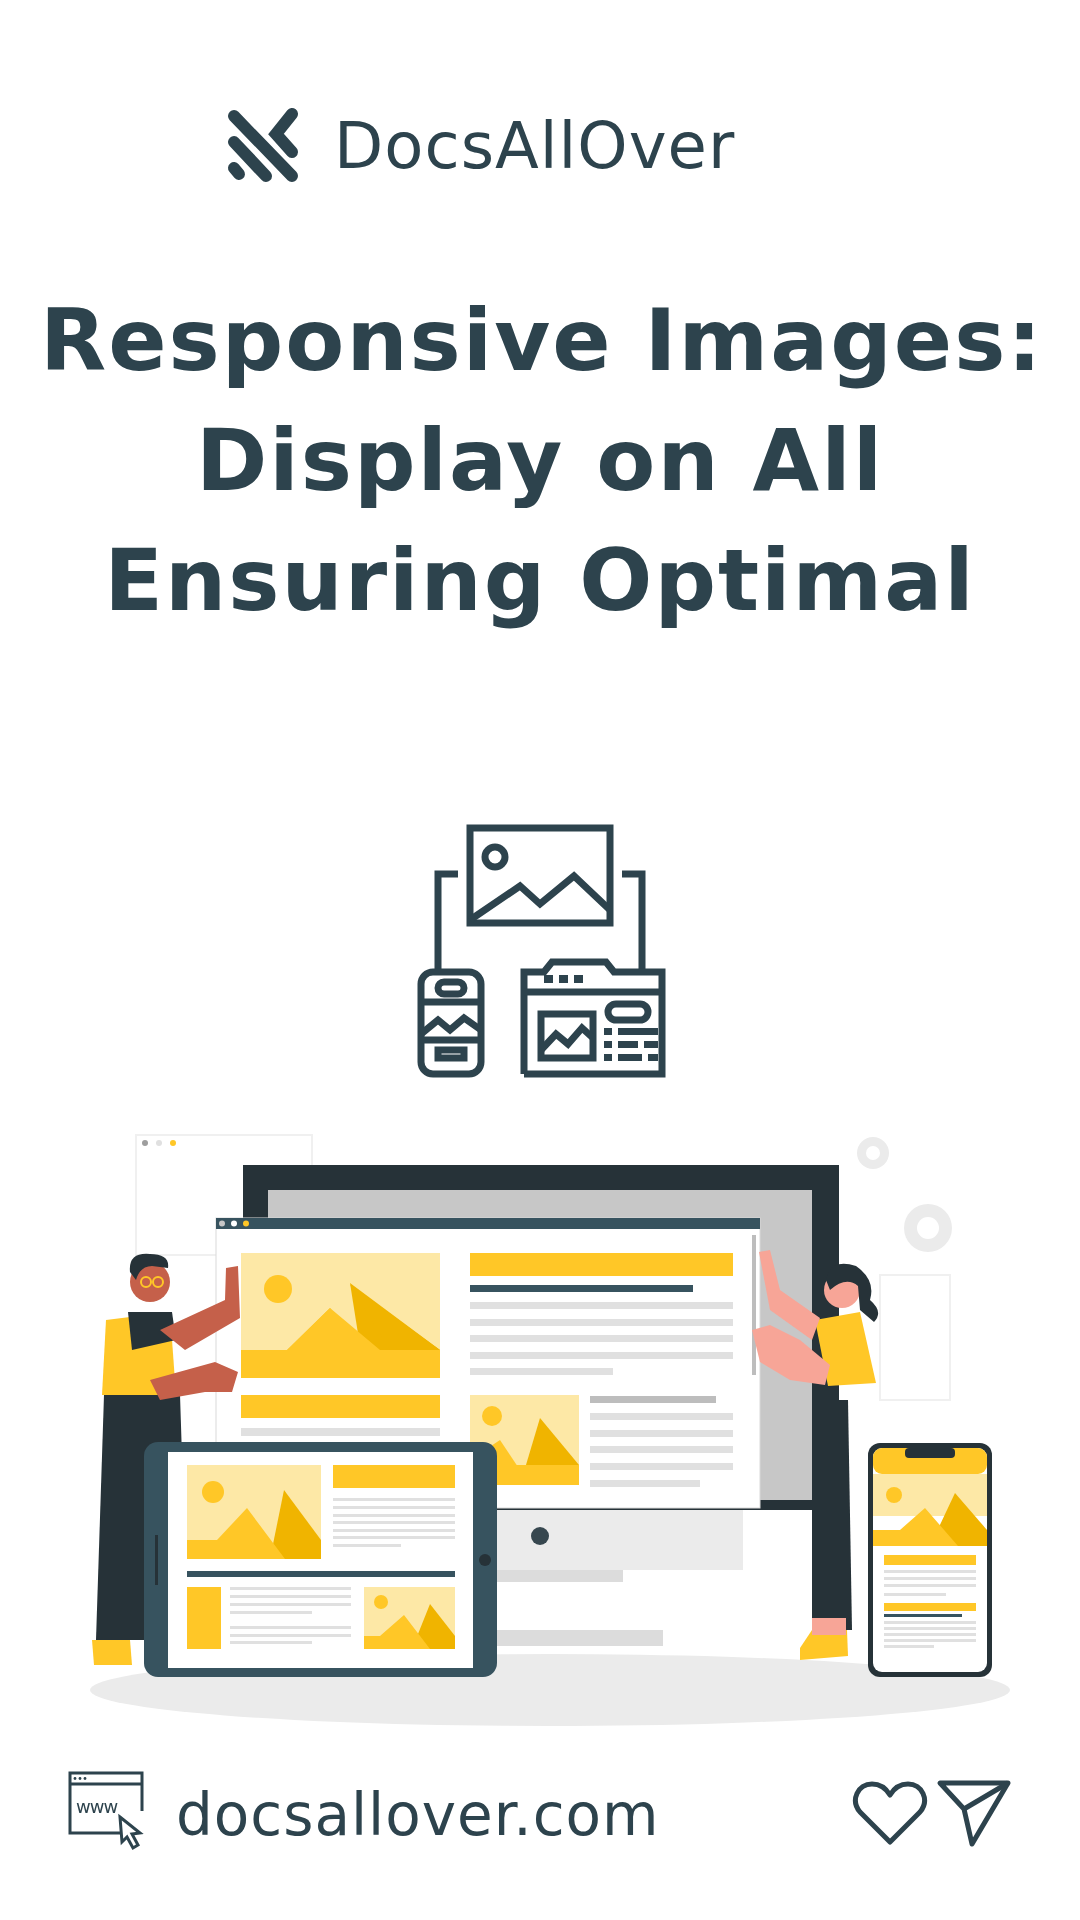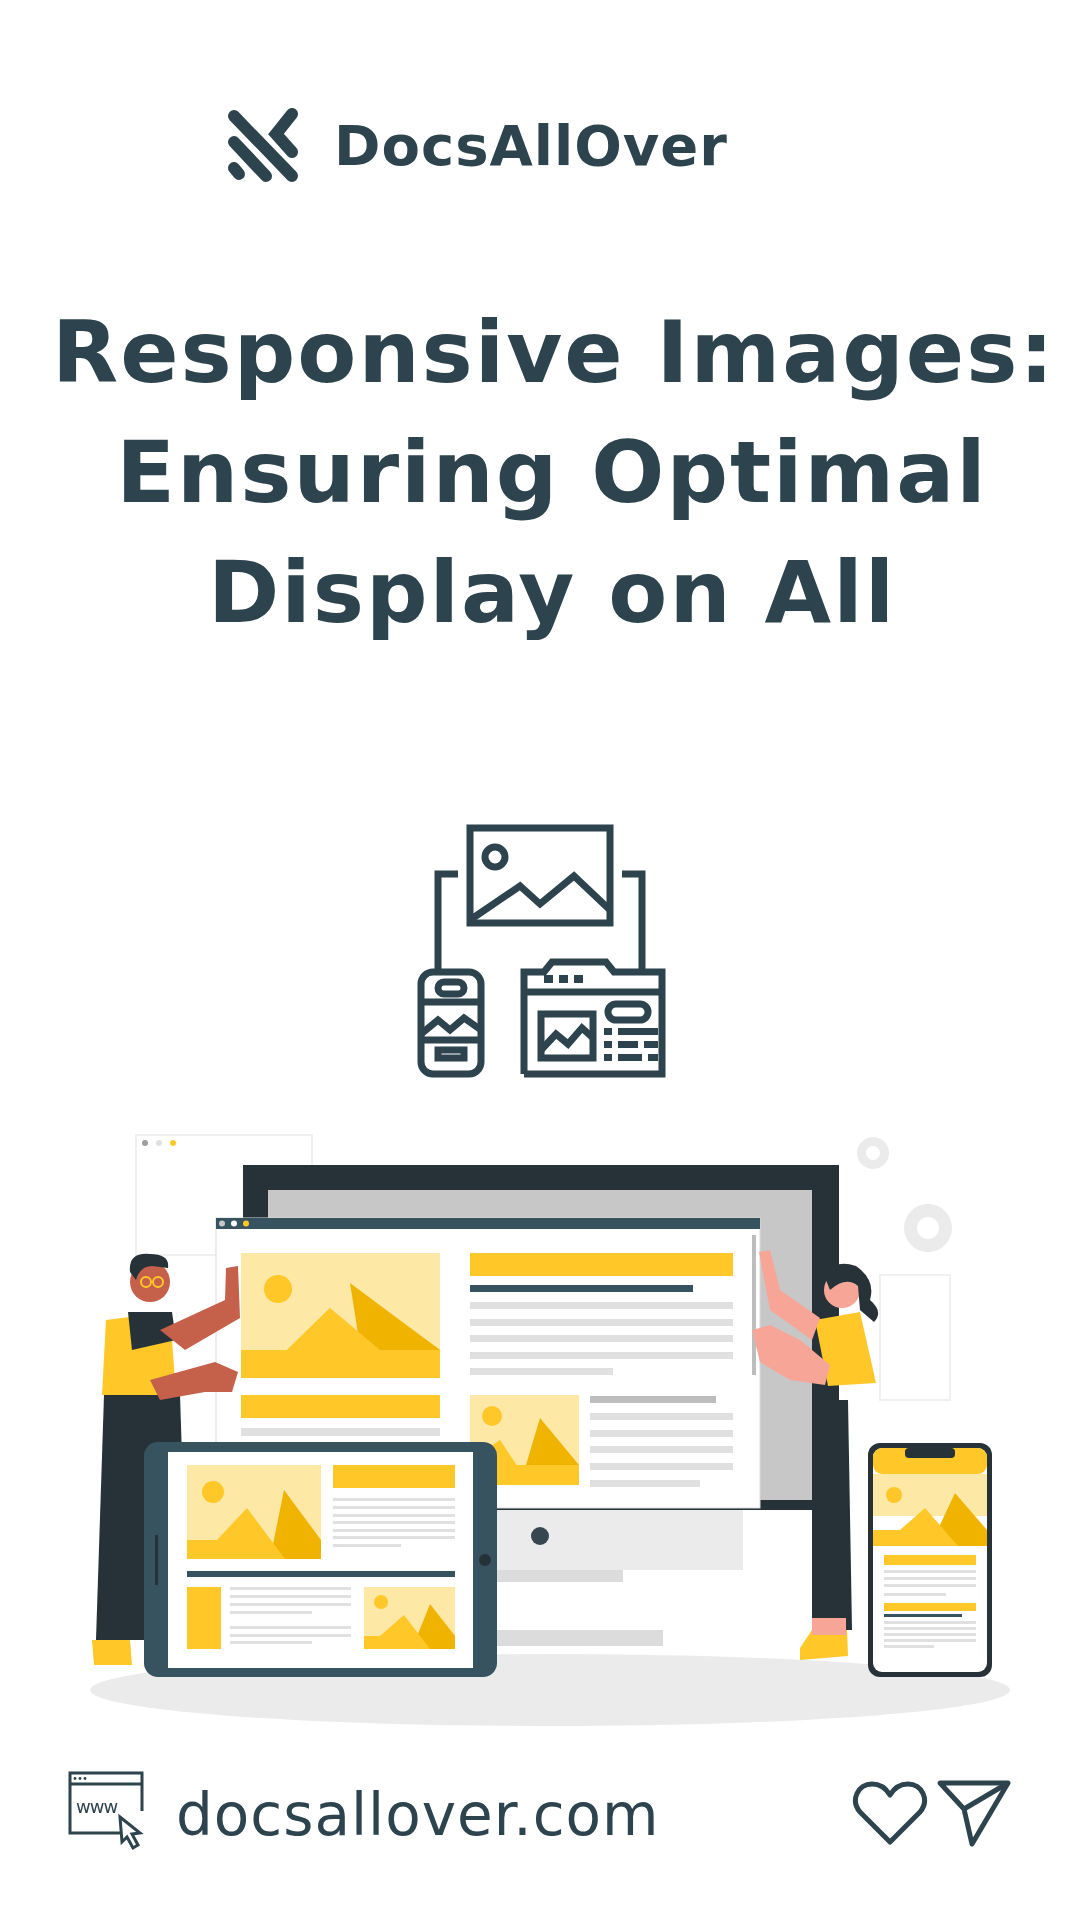--- a/index.html
+++ b/index.html
@@ -1,20 +1,20 @@
 <!DOCTYPE html>
 <html><head>
 <meta charset="utf-8">
 <style>
   html, body { margin:0; padding:0; }
   body { width:1080px; height:1920px; background:#ffffff; position:relative; overflow:hidden;
          font-family:"DejaVu Sans", sans-serif; color:#2d434d; }
   .brand { position:absolute; left:0; top:100px; width:1080px; height:90px; }
   .brand-mark { position:absolute; left:224px; top:106px; width:80px; height:80px; }
-  .brand-name { position:absolute; left:334px; top:96px; font-size:56px; font-weight:bold;
+  .brand-name { position:absolute; left:334px; top:96px; font-size:64px; font-weight:normal;
                 letter-spacing:1px; line-height:100px; white-space:nowrap; color:#2d434d; }
   .title { position:absolute; left:40px; top:280px; width:1000px; text-align:center;
            font-size:86px; font-weight:bold; line-height:120px; color:#2d434d; letter-spacing:2px; }
   .title span { display:block; white-space:nowrap; }
   .hero-icon { position:absolute; left:416px; top:822px; width:252px; height:256px; }
   .illus { position:absolute; left:0; top:1120px; width:1080px; height:640px; }
   .footer-web-icon { position:absolute; left:68px; top:1771px; width:86px; height:82px; }
   .footer-url { position:absolute; left:176px; top:1766px; font-size:58px; font-weight:normal;
                 line-height:80px; color:#2d434d; white-space:nowrap; letter-spacing:1px;
                 font-family:"DejaVu Sans", sans-serif;margin-top:9px; }
@@ -28,24 +28,24 @@
 <svg class="brand-mark" viewBox="0 0 80 80">
   <g stroke="#2d434d" stroke-width="12" stroke-linecap="round" fill="none">
     <line x1="10" y1="10" x2="68" y2="70"></line>
     <line x1="10" y1="36" x2="42" y2="70"></line>
     <line x1="10" y1="62" x2="15" y2="68"></line>
     <polyline points="68,8 52,28 68,46"></polyline>
   </g>
 </svg>
 <div class="brand-name">DocsAllOver</div>
 
-<h1 class="title" style="margin:12px;">
+<h1 class="title" style="margin:0;">
   <span>Responsive Images:</span>
+  <span>Display on All</span>
   <span>Ensuring Optimal</span>
-  <span>Display on All</span>
 </h1>
 
 <svg class="hero-icon" viewBox="0 0 252 256">
   <g fill="none" stroke="#2d434d" stroke-width="7" stroke-linejoin="miter">
 
     <rect x="54" y="6" width="140" height="95"></rect>
     <circle cx="79" cy="35" r="10"></circle>
     <polyline points="54,98 104,64 124,82 158,54 194,88"></polyline>
 
     <polyline points="42,52 22,52 22,150"></polyline>

